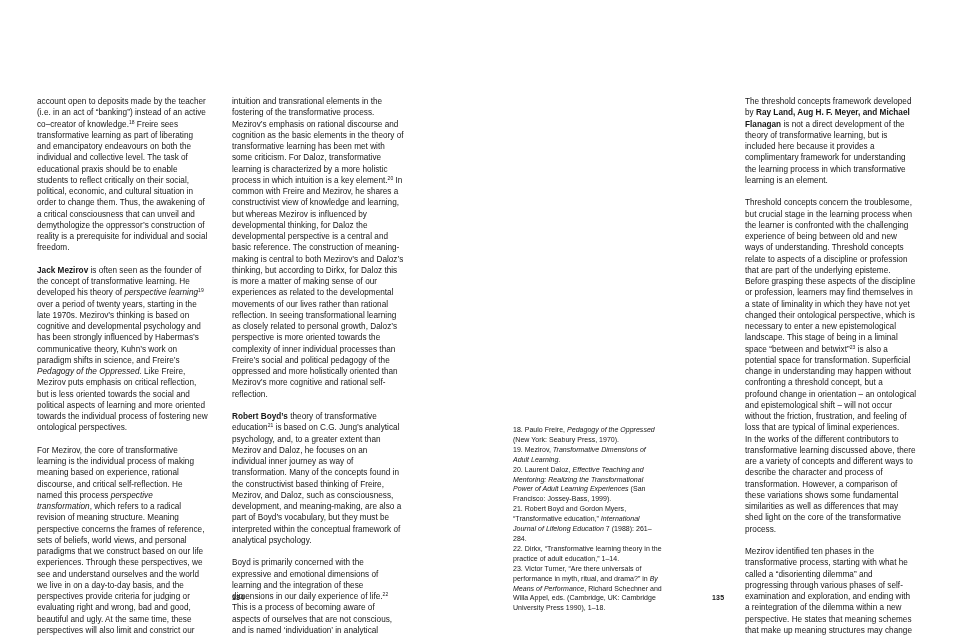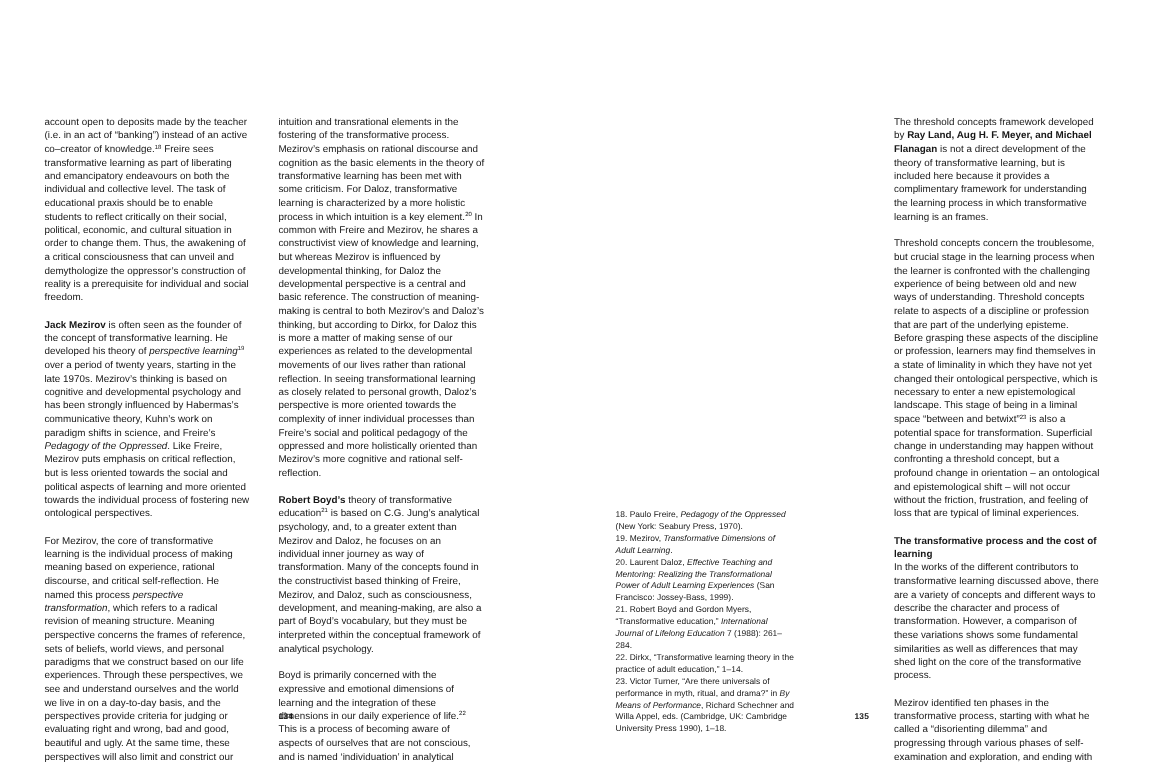--- a/index.html
+++ b/index.html
@@ -55,23 +55,22 @@
   <div class="col col-footnotes">
       <p><span>18. Paulo Freire, </span><span class="i">Pedagogy of the Oppressed</span><span> (New York: Seabury Press, 1970).</span></p>
       <p><span>19. Mezirov, </span><span class="i">Transformative Dimensions of Adult Learning</span><span>.</span></p>
       <p><span>20. Laurent Daloz, </span><span class="i">Effective Teaching and Mentoring: Realizing the Transformational Power of Adult Learning Experiences</span><span> (San Francisco: Jossey-Bass, 1999).</span></p>
       <p><span>21. Robert Boyd and Gordon Myers, “Transformative education,” </span><span class="i">International Journal of Lifelong Education</span><span> 7 (1988): 261–284.</span></p>
       <p><span>22. Dirkx, “Transformative learning theory in the practice of adult education,” 1–14.</span></p>
       <p><span>23. Victor Turner, “Are there universals of performance in myth, ritual, and drama?” in </span><span class="i">By Means of Performance</span><span>, Richard Schechner and Willa Appel, eds. (Cambridge, UK: Cambridge University Press 1990), 1–18.</span></p>
     </div>
 
   <div class="col col-4">
-      <p><span>The threshold concepts framework developed by </span><span class="b">Ray Land, Aug H. F. Meyer, and Michael Flanagan</span><span> is not a direct development of the theory of transformative learning, but is included here because it provides a complimentary framework for understanding the learning process in which transformative learning is an frames.</span></p>
+      <p><span>The threshold concepts framework developed by </span><span class="b">Ray Land, Aug H. F. Meyer, and Michael Flanagan</span><span> is not a direct development of the theory of transformative learning, but is included here because it provides a complimentary framework for understanding the learning process in which transformative learning is an element.</span></p>
       <p><span>Threshold concepts concern the troublesome, but crucial stage in the learning process when the learner is confronted with the challenging experience of being between old and new ways of understanding. Threshold concepts relate to aspects of a discipline or profession that are part of the underlying episteme. Before grasping these aspects of the discipline or profession, learners may find themselves in a state of liminality in which they have not yet changed their ontological perspective, which is necessary to enter a new epistemological landscape. This stage of being in a liminal space “between and betwixt”</span><sup>23</sup><span> is also a potential space for transformation. Superficial change in understanding may happen without confronting a threshold concept, but a profound change in orientation – an ontological and epistemological shift – will not occur without the friction, frustration, and feeling of loss that are typical of liminal experiences.</span></p>
-      <p><span class="b">The transformative process and the cost of learning</span></p>
       <p class="no-gap"><span>In the works of the different contributors to transformative learning discussed above, there are a variety of concepts and different ways to describe the character and process of transformation. However, a comparison of these variations shows some fundamental similarities as well as differences that may shed light on the core of the transformative process.</span></p>
       <p><span>Mezirov identified ten phases in the transformative process, starting with what he called a “disorienting dilemma” and progressing through various phases of self-examination and exploration, and ending with a reintegration of the dilemma within a new perspective. He states that meaning schemes that make up meaning structures may change as an individual adds to or integrates ideas within an existing scheme, and that this transformation of meaning schemes occurs routinely through learning. However, a perspective transformation leading to transformative learning occurs much less frequently and is usually a result of a “disorienting</span></p>
     </div>
 
   <div class="pagenum pagenum-left">134</div>
 
   <div class="pagenum pagenum-right">135</div>
 
 </div>
 

